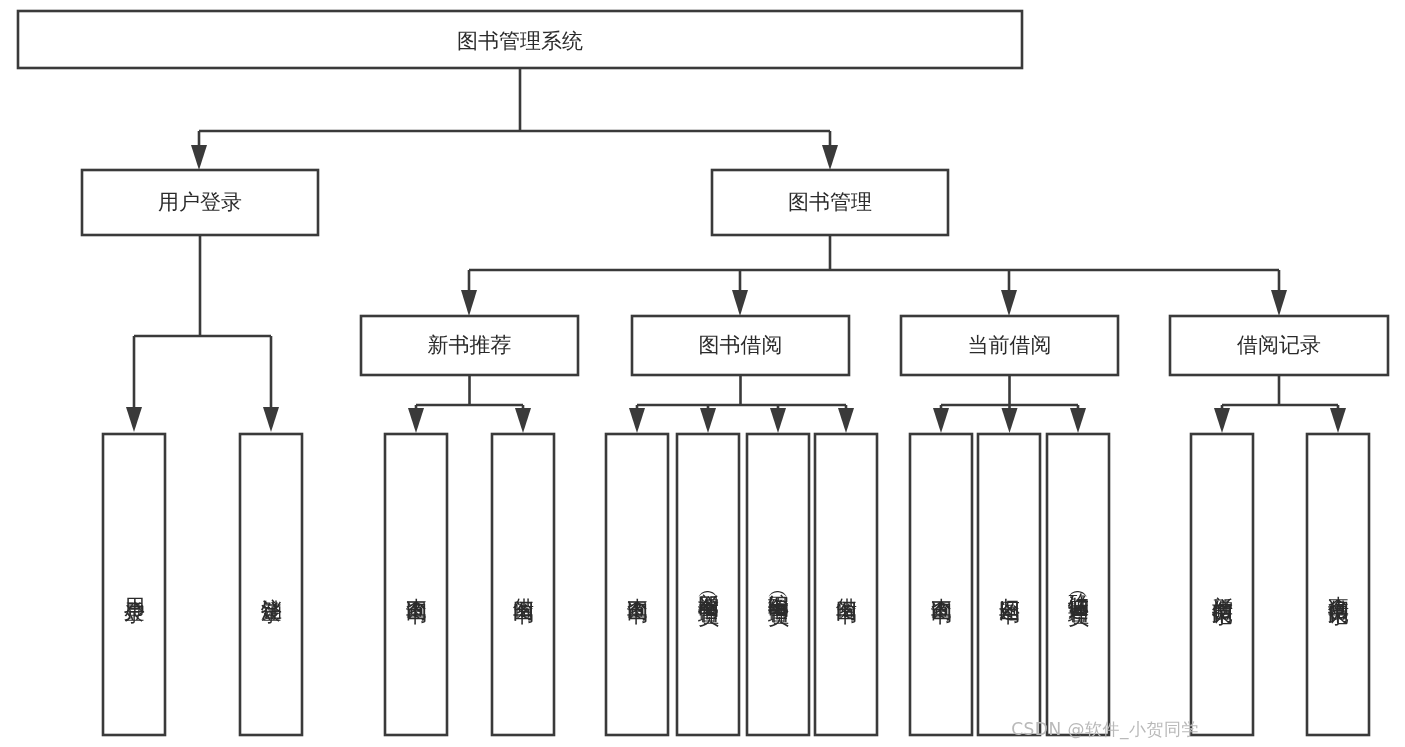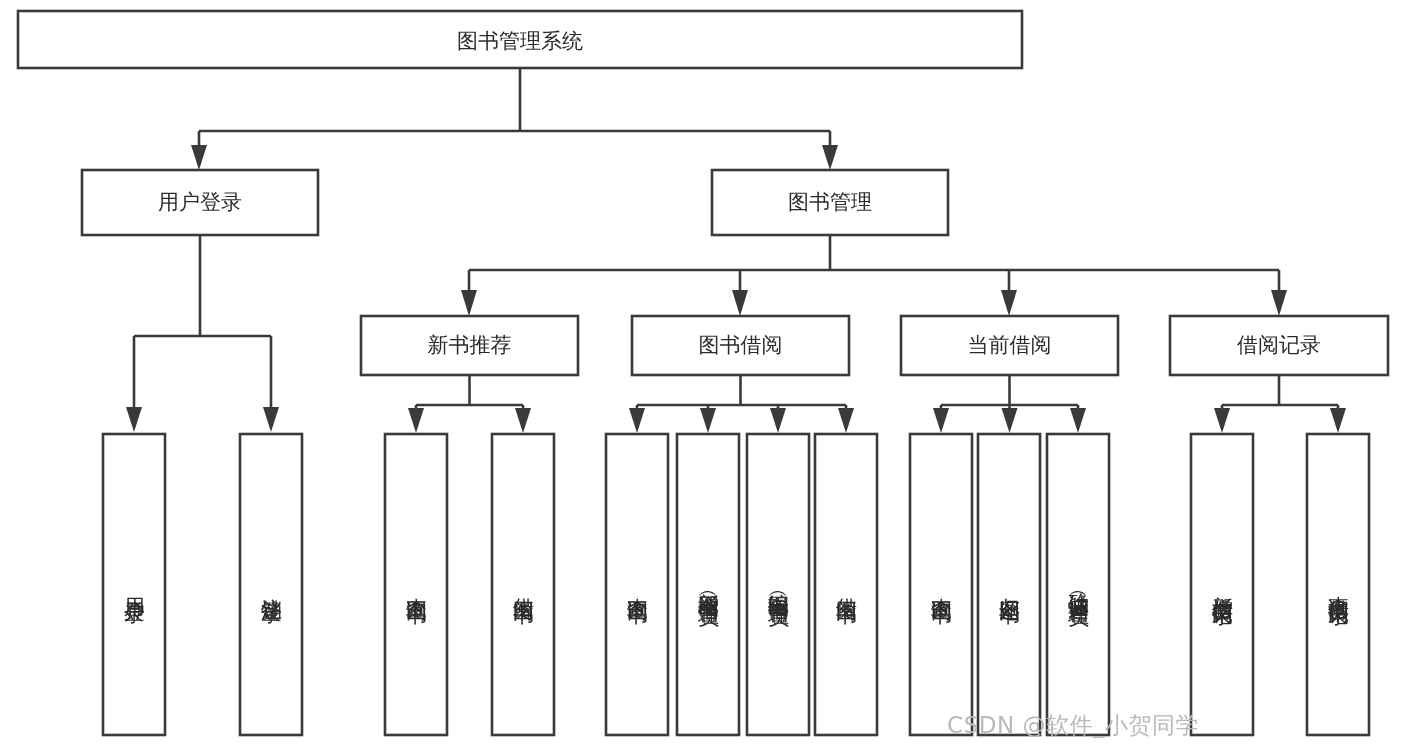--- a/index.html
+++ b/index.html
@@ -65,21 +65,21 @@
     justify-content: center;
     white-space: nowrap;
     pointer-events: none;
     user-select: none;
   }
   .watermark {
     position: absolute;
     right: 8px;
     bottom: 6px;
     font-family: "DejaVu Sans", "Liberation Sans", sans-serif;
-    font-size: 23px;
+    font-size: 17px;
     color: #b9b9b9;
     letter-spacing: 0.5px;
     white-space: nowrap;
   }
 </style>
 </head>
 <body>
 
 <div id="diagram-root">
 

